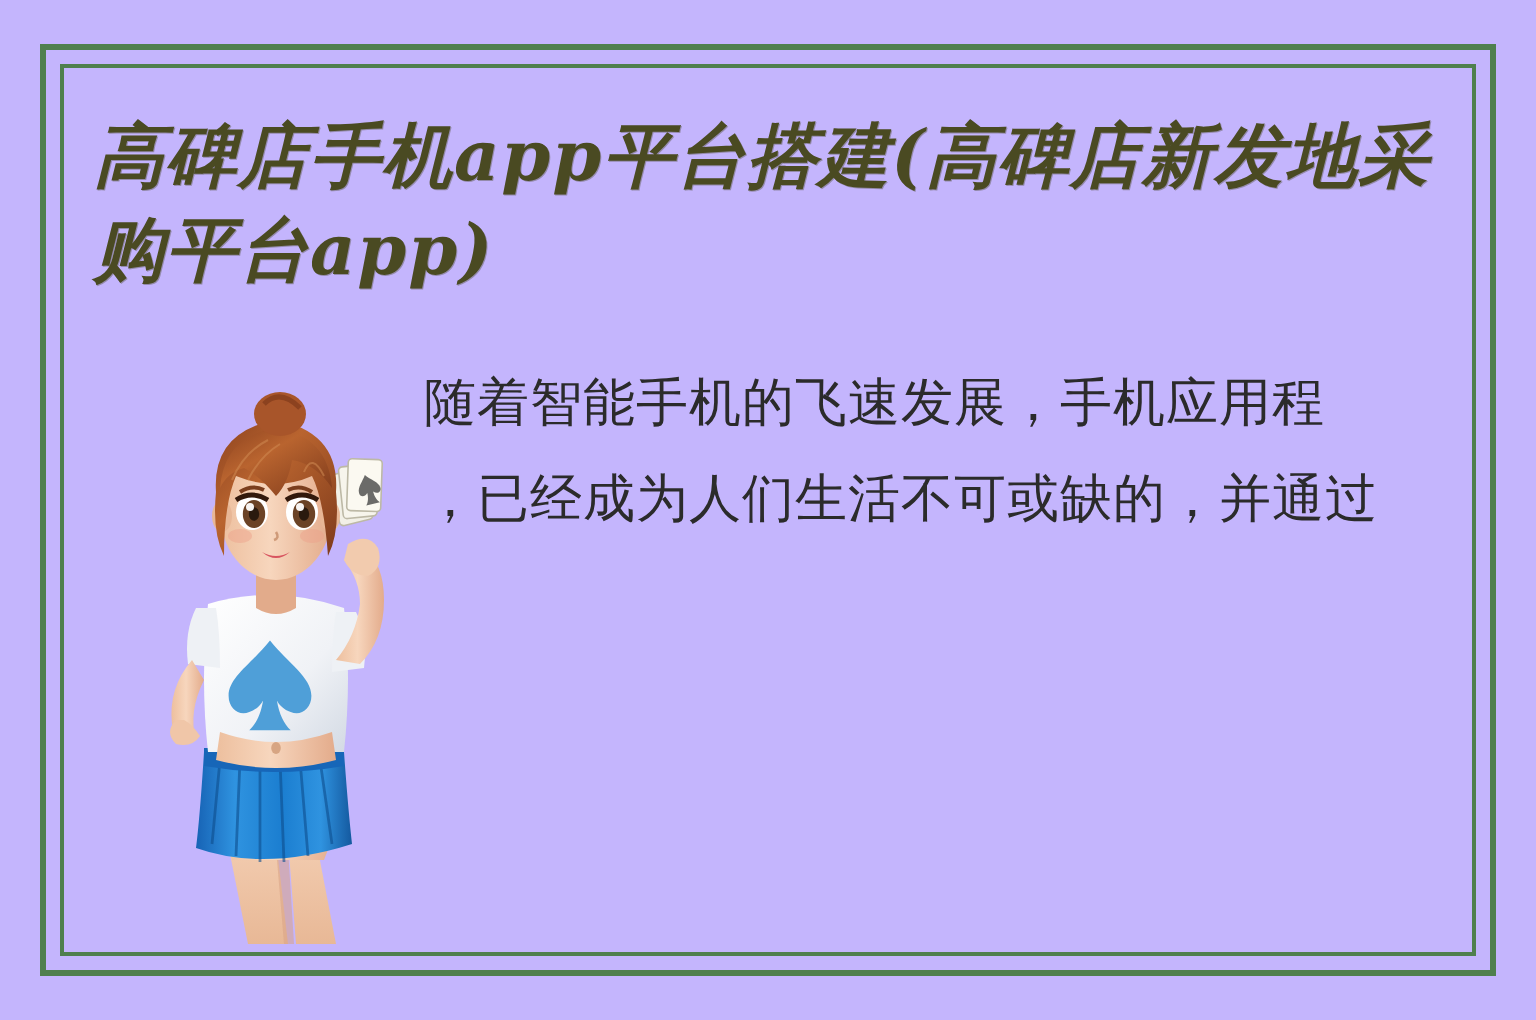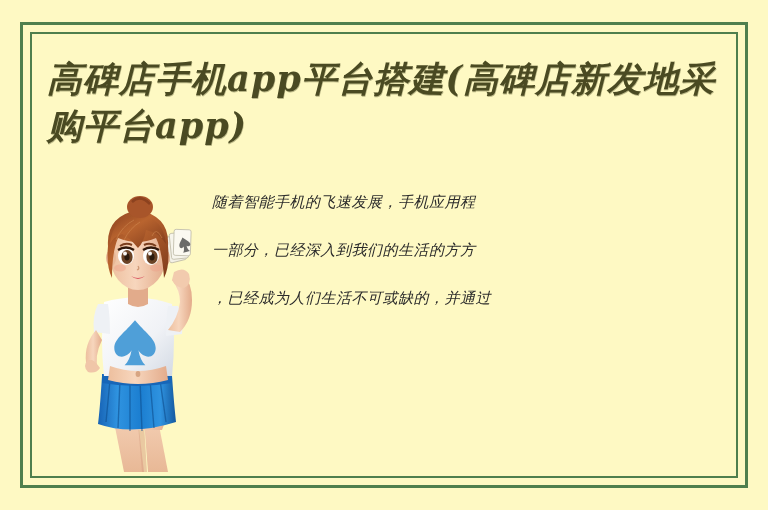--- a/index.html
+++ b/index.html
@@ -10,21 +10,21 @@
     width: 768px;
     height: 510px;
     overflow: hidden;
     font-family: "Liberation Sans", sans-serif;
   }
 
   #poster {
     position: relative;
     width: 768px;
     height: 510px;
-    background: #fef9c3;
+    background: #c4b5fd;
     overflow: hidden;
   }
 
   
   .frame-outer {
     position: absolute;
     left: 20px;
     top: 22px;
     width: 728px;
     height: 466px;
@@ -61,26 +61,25 @@
   }
 
   
   .body-text {
     position: absolute;
     left: 212px;
     top: 178px;
     width: 528px;
     color: #2b2b2b;
     font-family: "DejaVu Sans", sans-serif;
-    font-size: 15px;
+    font-size: 26px;
     line-height: 48px;
     text-align: justify;
     text-justify: inter-character;
     letter-spacing: 0.5px;
-    font-style: italic;
   }
   .body-line {
     display: block;
     white-space: nowrap;
     height: 48px;
   }
 
   
   .figure {
     position: absolute;
@@ -216,17 +215,16 @@
       <path d="M86 86 Q88 89 85 90" stroke="#cf9a78" stroke-width="1.3" fill="none"></path>
       <path d="M79 96 Q86 102 93 96 Q86 100 79 96 Z" fill="#d8545f"></path>
 
       <ellipse cx="68" cy="88" rx="6" ry="3.5" fill="#eda08a" opacity="0.45"></ellipse>
       <ellipse cx="104" cy="88" rx="6" ry="3.5" fill="#eda08a" opacity="0.45"></ellipse>
     </svg>
   </div>
 
   <div class="body-text">
     <span class="body-line">随着智能手机的飞速发展，手机应用程</span>
-    <span class="body-line">一部分，已经深入到我们的生活的方方</span>
     <span class="body-line">，已经成为人们生活不可或缺的，并通过</span>
   </div>
 
 </div>
 
 </body></html>

